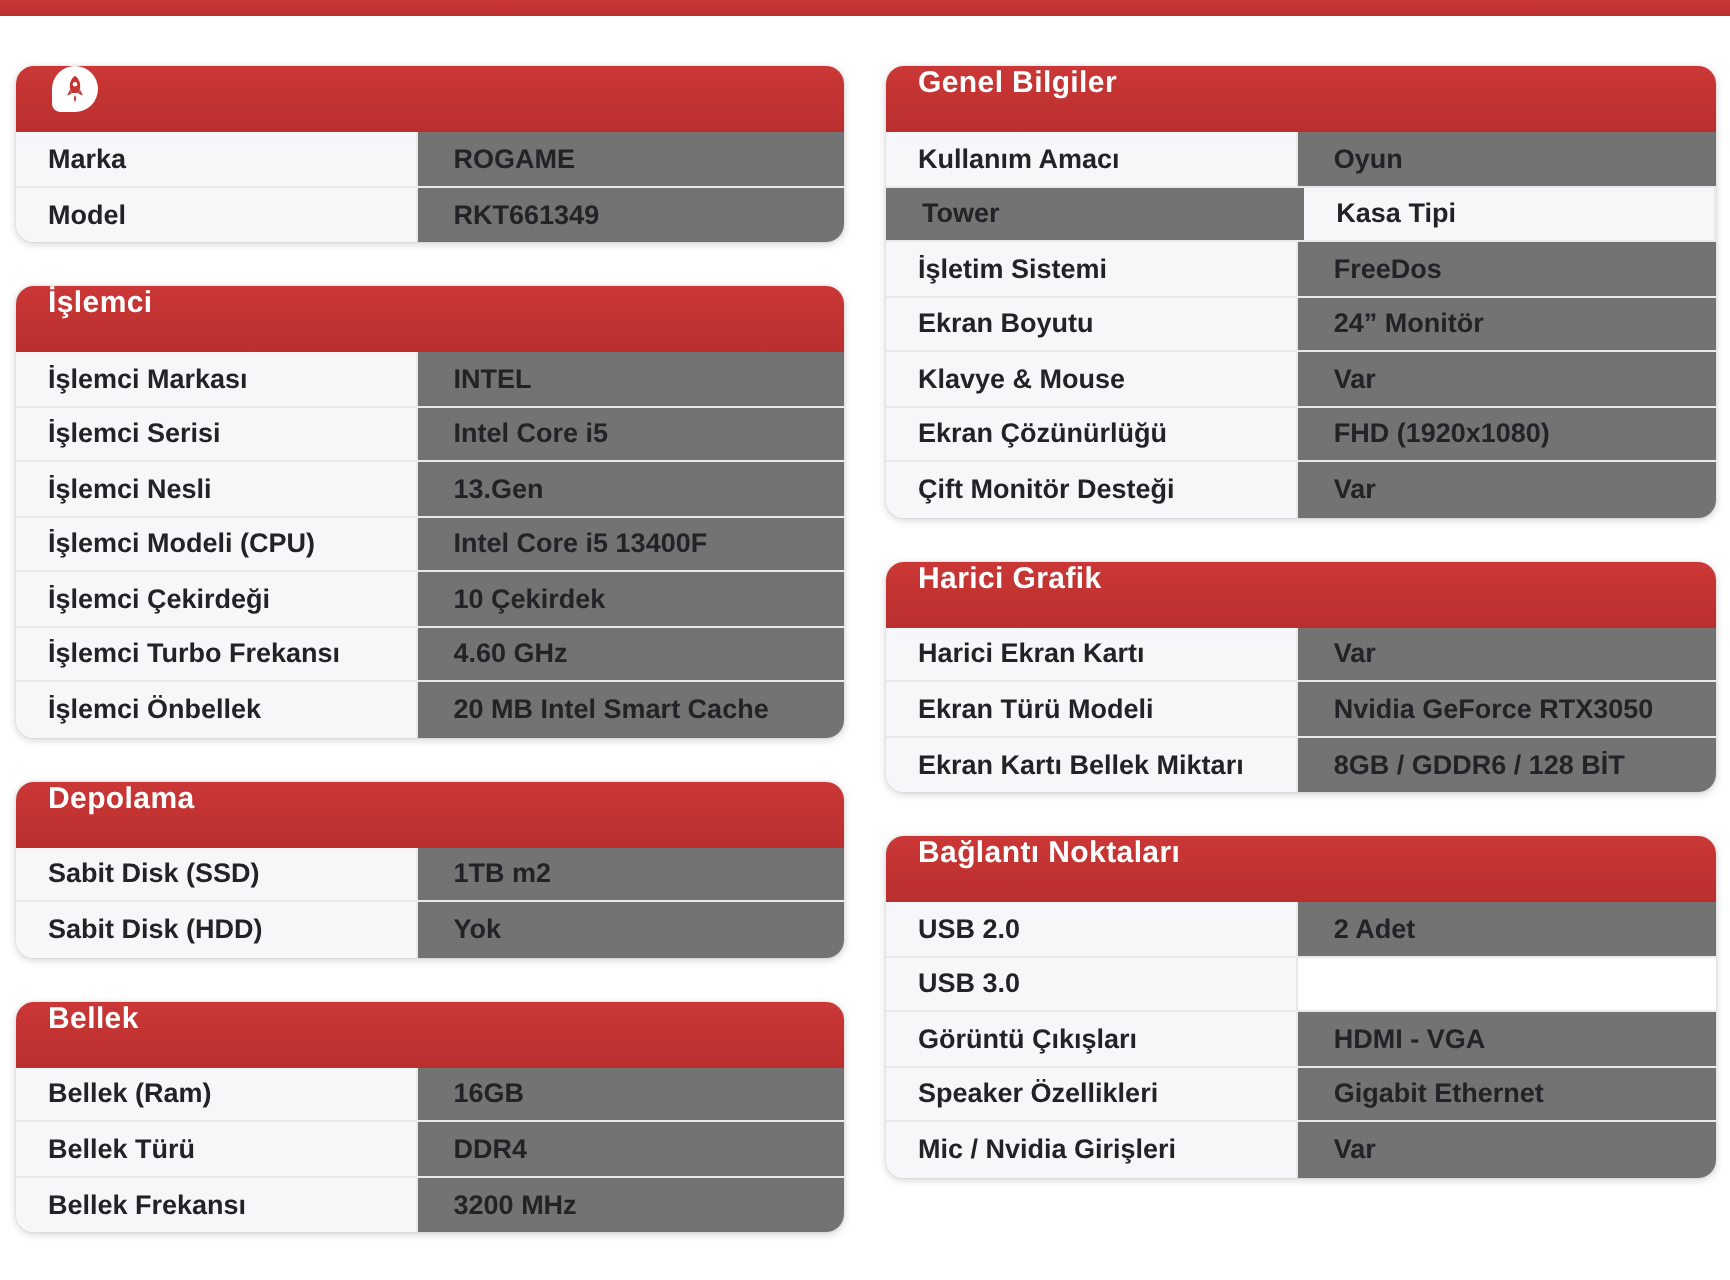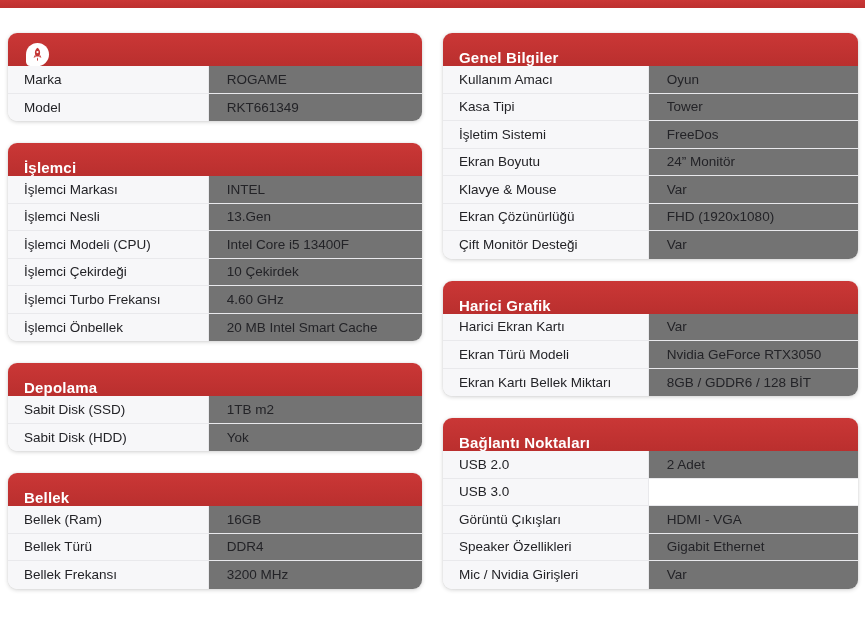--- a/index.html
+++ b/index.html
@@ -10,32 +10,32 @@
   .top-bar { position:absolute; left:0; top:0; width:865px; height:8px;
              background:linear-gradient(#ca3736,#bd302f); }
 
   .col { position:absolute; top:33px; }
   .col-left  { left:8px;   width:414px; }
   .col-right { left:443px; width:415px; }
 
   .card { border-radius:9px; overflow:hidden; margin-bottom:22px;
           box-shadow:0 1px 4px rgba(0,0,0,0.18), 0 0 1px rgba(0,0,0,0.12);
           background:#ffffff; }
-  .card-header { height:33px; display:flex; align-items:flex-end; padding-left:16px;
+  .card-header { height:33px; display:flex; align-items:flex-start; padding-left:16px;
                  background:linear-gradient(#ca3736,#ba2f2e); }
   .card-title { color:#ffffff; font-size:15px; font-weight:bold; letter-spacing:0.2px; }
 
   .logo-leaf { width:23px; height:23px; background:#ffffff;
                border-radius:50% 50% 50% 18%; display:flex;
                align-items:center; justify-content:center; margin-left:2px; }
   .logo-leaf svg { display:block; }
 
   .row { display:flex; height:27.5px; align-items:stretch; }
   .row:not(:last-child) { border-bottom:1px solid #e9e9ec; }
-  .cell { display:flex; align-items:center; font-size:13.5px; color:#232327; }
+  .cell { display:flex; align-items:center; font-size:13.5px; color:#232327;font-weight:bold; }
   .cell.label { background:#f7f7f9; border-right:1px solid #e9e9ec; padding-left:16px; }
   .cell.value { background:#737373; padding-left:18px; flex:1; }
   .col-left  .cell.label { width:48.5%; }
   .col-right .cell.label { width:49.6%; }
 </style>
 </head>
 <body>
 
 <div class="canvas">
 
@@ -67,20 +67,24 @@
 
     <section class="card">
       <div class="card-header">
         <span class="card-title">İşlemci</span>
       </div>
       <div class="row">
         <div class="cell label">İşlemci Markası</div>
         <div class="cell value">INTEL</div>
       </div>
       <div class="row">
+        <div class="cell label">İşlemci Serisi</div>
+        <div class="cell value">Intel Core i5</div>
+      </div>
+      <div class="row">
         <div class="cell label">İşlemci Nesli</div>
         <div class="cell value">13.Gen</div>
       </div>
       <div class="row">
         <div class="cell label">İşlemci Modeli (CPU)</div>
         <div class="cell value">Intel Core i5 13400F</div>
       </div>
       <div class="row">
         <div class="cell label">İşlemci Çekirdeği</div>
         <div class="cell value">10 Çekirdek</div>
@@ -133,22 +137,22 @@
 
     <section class="card">
       <div class="card-header">
         <span class="card-title">Genel Bilgiler</span>
       </div>
       <div class="row">
         <div class="cell label">Kullanım Amacı</div>
         <div class="cell value">Oyun</div>
       </div>
       <div class="row">
+        <div class="cell value">Tower</div>
         <div class="cell label">Kasa Tipi</div>
-        <div class="cell value">Tower</div>
       </div>
       <div class="row">
         <div class="cell label">İşletim Sistemi</div>
         <div class="cell value">FreeDos</div>
       </div>
       <div class="row">
         <div class="cell label">Ekran Boyutu</div>
         <div class="cell value">24” Monitör</div>
       </div>
       <div class="row">

